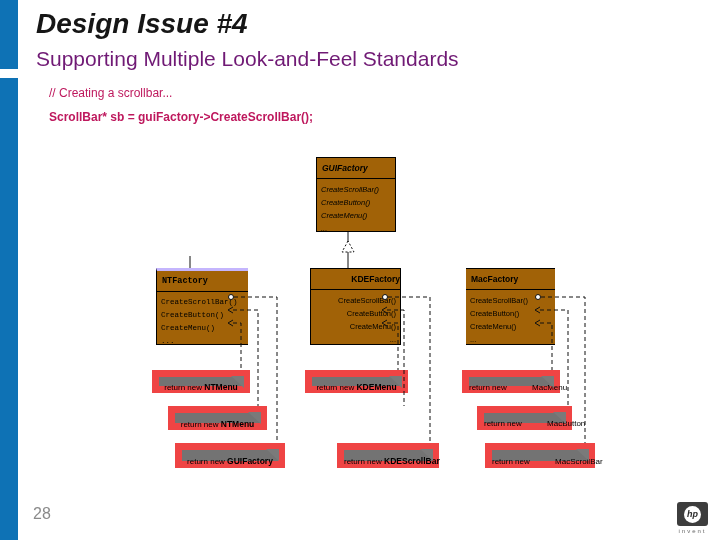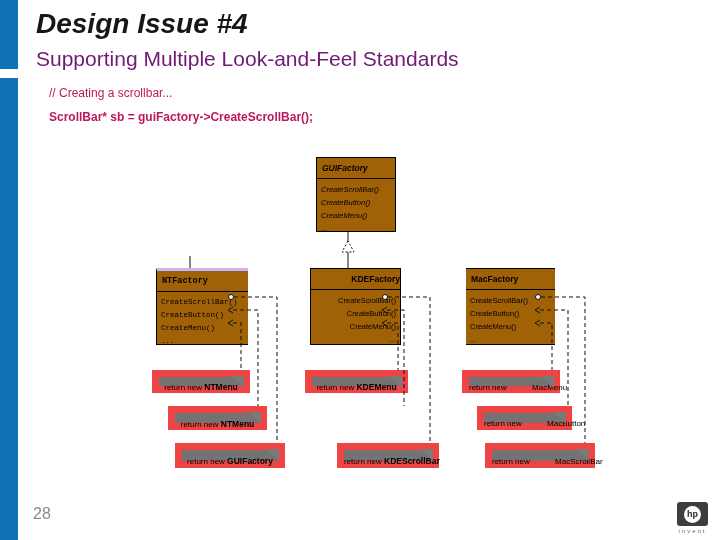--- a/index.html
+++ b/index.html
@@ -35,21 +35,21 @@
   .note .nn{font-weight:bold;font-size:8.5px;}
   .note.plain .nn{font-weight:normal;font-size:8px;padding-left:23px;}
   .note .fold{position:absolute;top:-1px;right:-1px;width:13px;height:12px;
         background:#7a7a7a;clip-path:polygon(0 0,100% 0,100% 100%);}
   
   #wires{position:absolute;left:0;top:0;pointer-events:none;}
   
   .hplogo{position:absolute;left:677px;top:502px;width:31px;height:24px;background:#3d3d3d;
           border-radius:3px;display:flex;align-items:center;justify-content:center;}
   .hpcircle{width:17px;height:17px;background:#fff;border-radius:50%;display:flex;align-items:center;justify-content:center;}
-  .hpbrand{font-size:9px;font-weight:bold;color:#2b2b2b;line-height:1;}
+  .hpbrand{font-size:9px;font-weight:bold;font-style:italic;color:#2b2b2b;line-height:1;}
   .tagline{position:absolute;left:677px;top:528px;width:31px;text-align:center;font-size:6px;
            letter-spacing:2px;color:#666;}
 </style>
 </head>
 <body>
 
 <div id="canvas">
 
   <div class="accent top"></div>
   <div class="accent bottom"></div>

